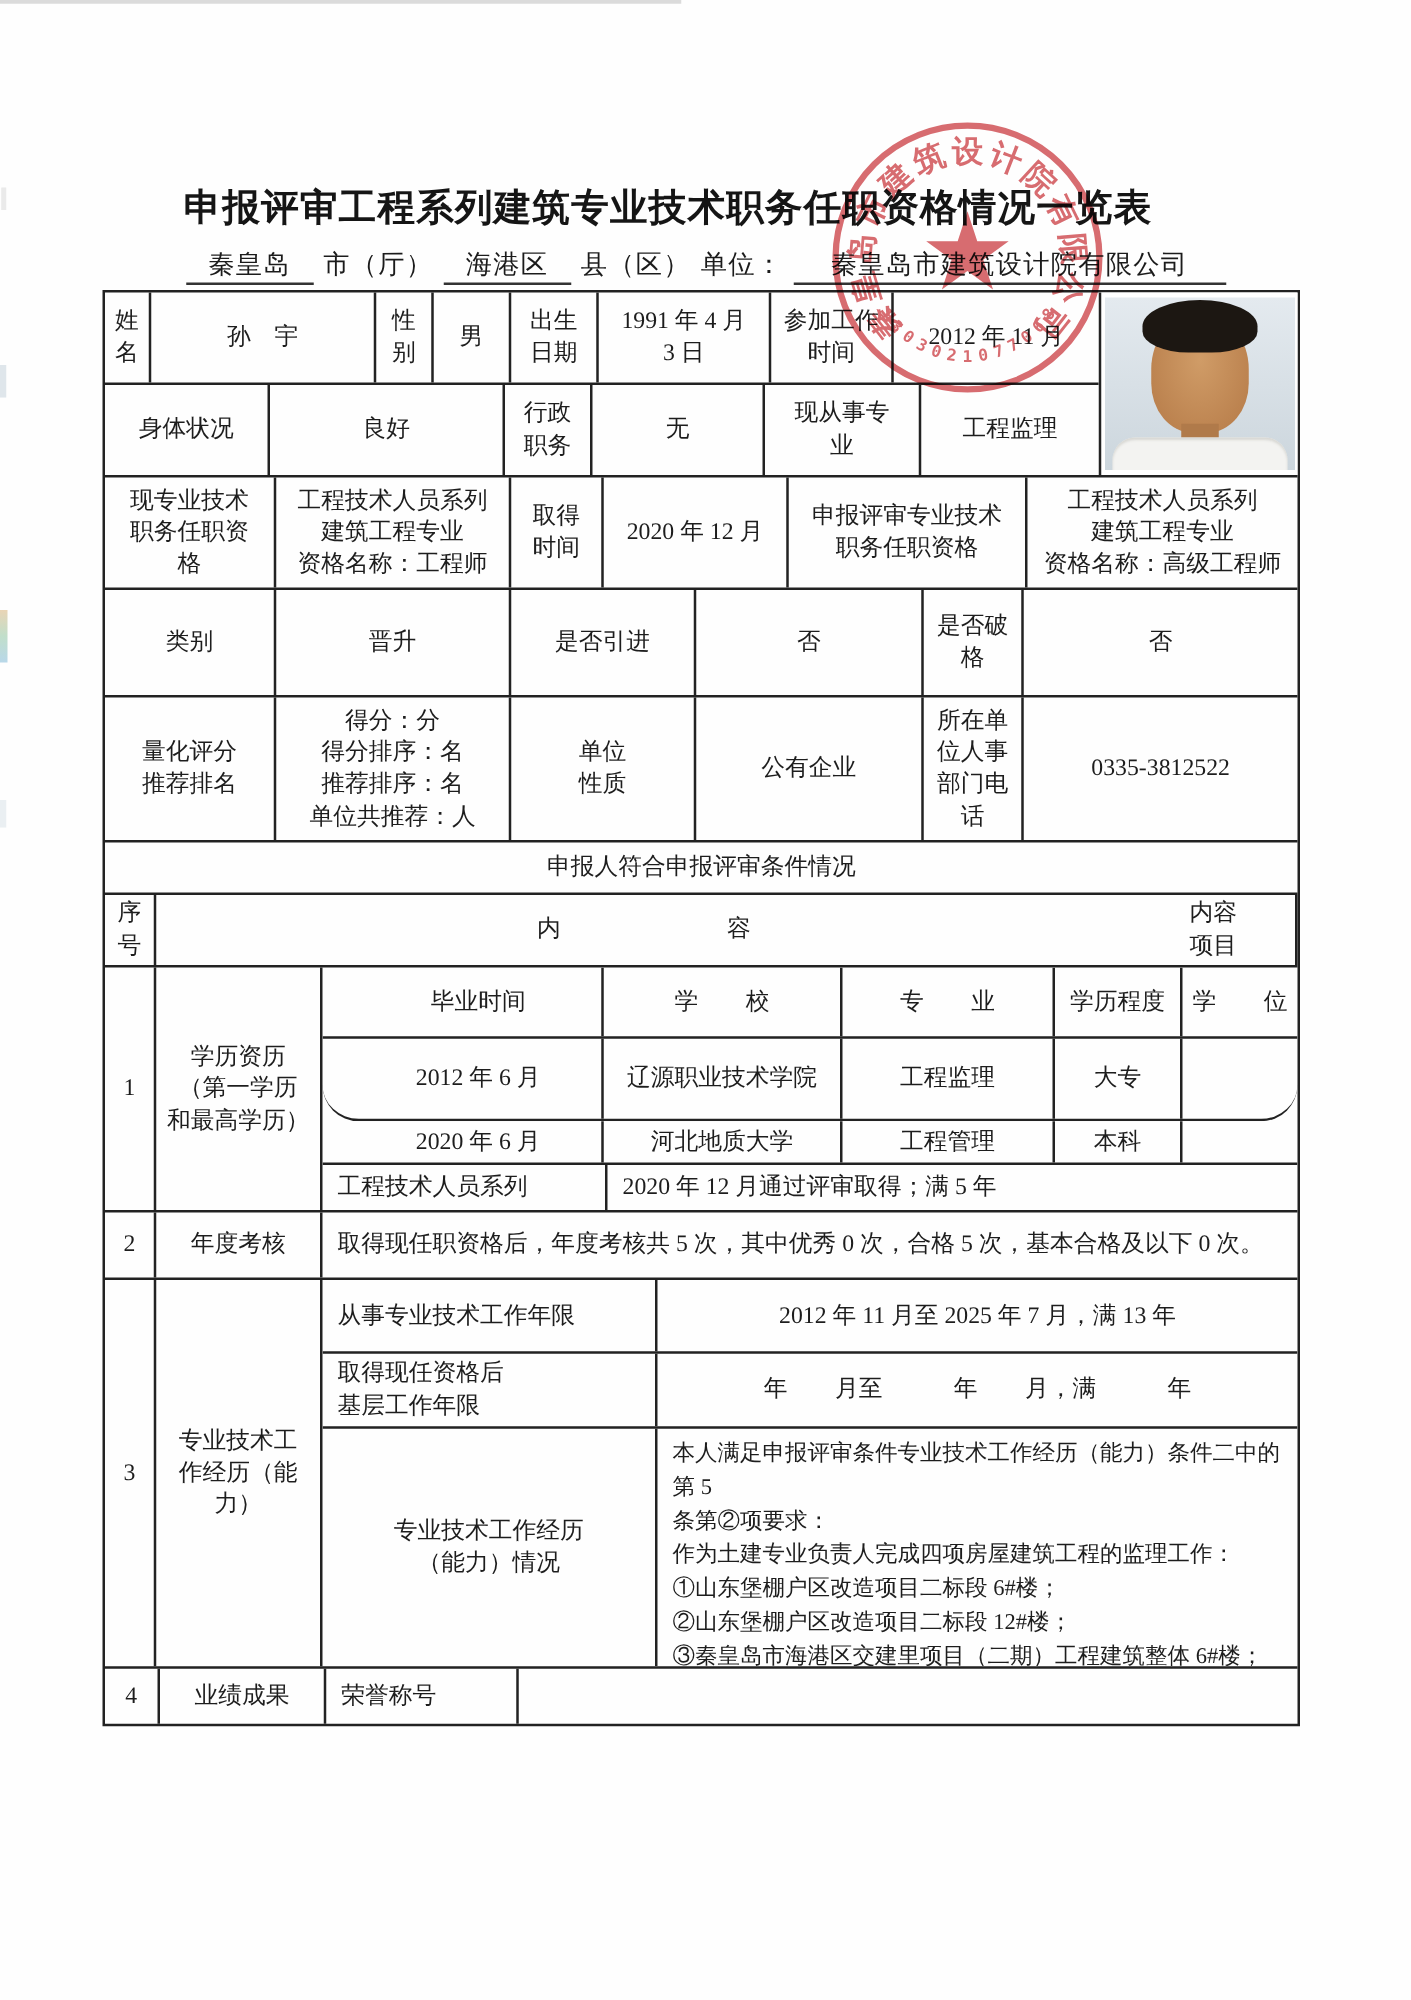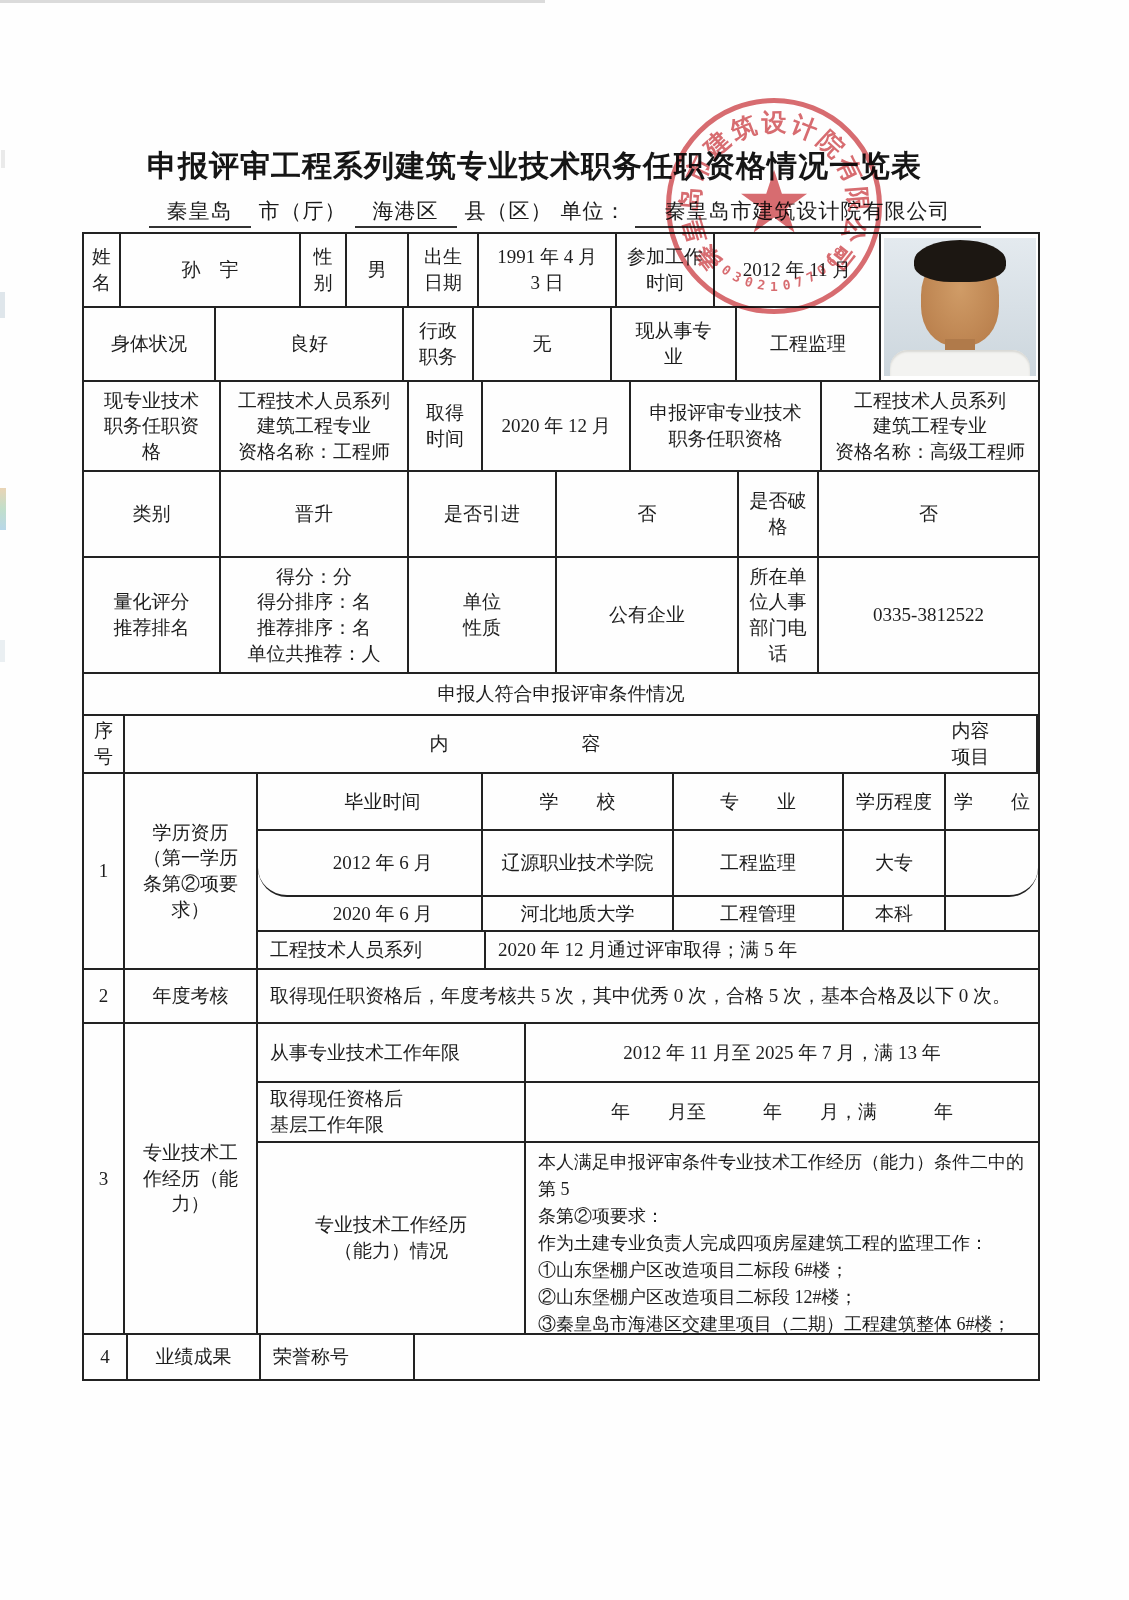--- a/index.html
+++ b/index.html
@@ -182,21 +182,21 @@
 号</div>
       <div class="cell fx end">内　　　　　　　容</div>
       <div class="cell w133">内容
 项目</div>
     </div>
 
     <div class="row" style="height:196px;">
       <div class="cell w41">1</div>
       <div class="cell w133">学历资历
 （第一学历
-条第②项要求）</div>
+和最高学历）</div>
       <div class="content-col">
         <div class="srow" style="height:58px;">
           <div class="cell w225">毕业时间</div>
           <div class="cell w191">学　　校</div>
           <div class="cell w170">专　　业</div>
           <div class="cell w102">学历程度</div>
           <div class="cell fx end">学　　位</div>
         </div>
         <div class="srow" style="height:66px;border-radius:29px;">
           <div class="cell w225">2012 年 6 月</div>

